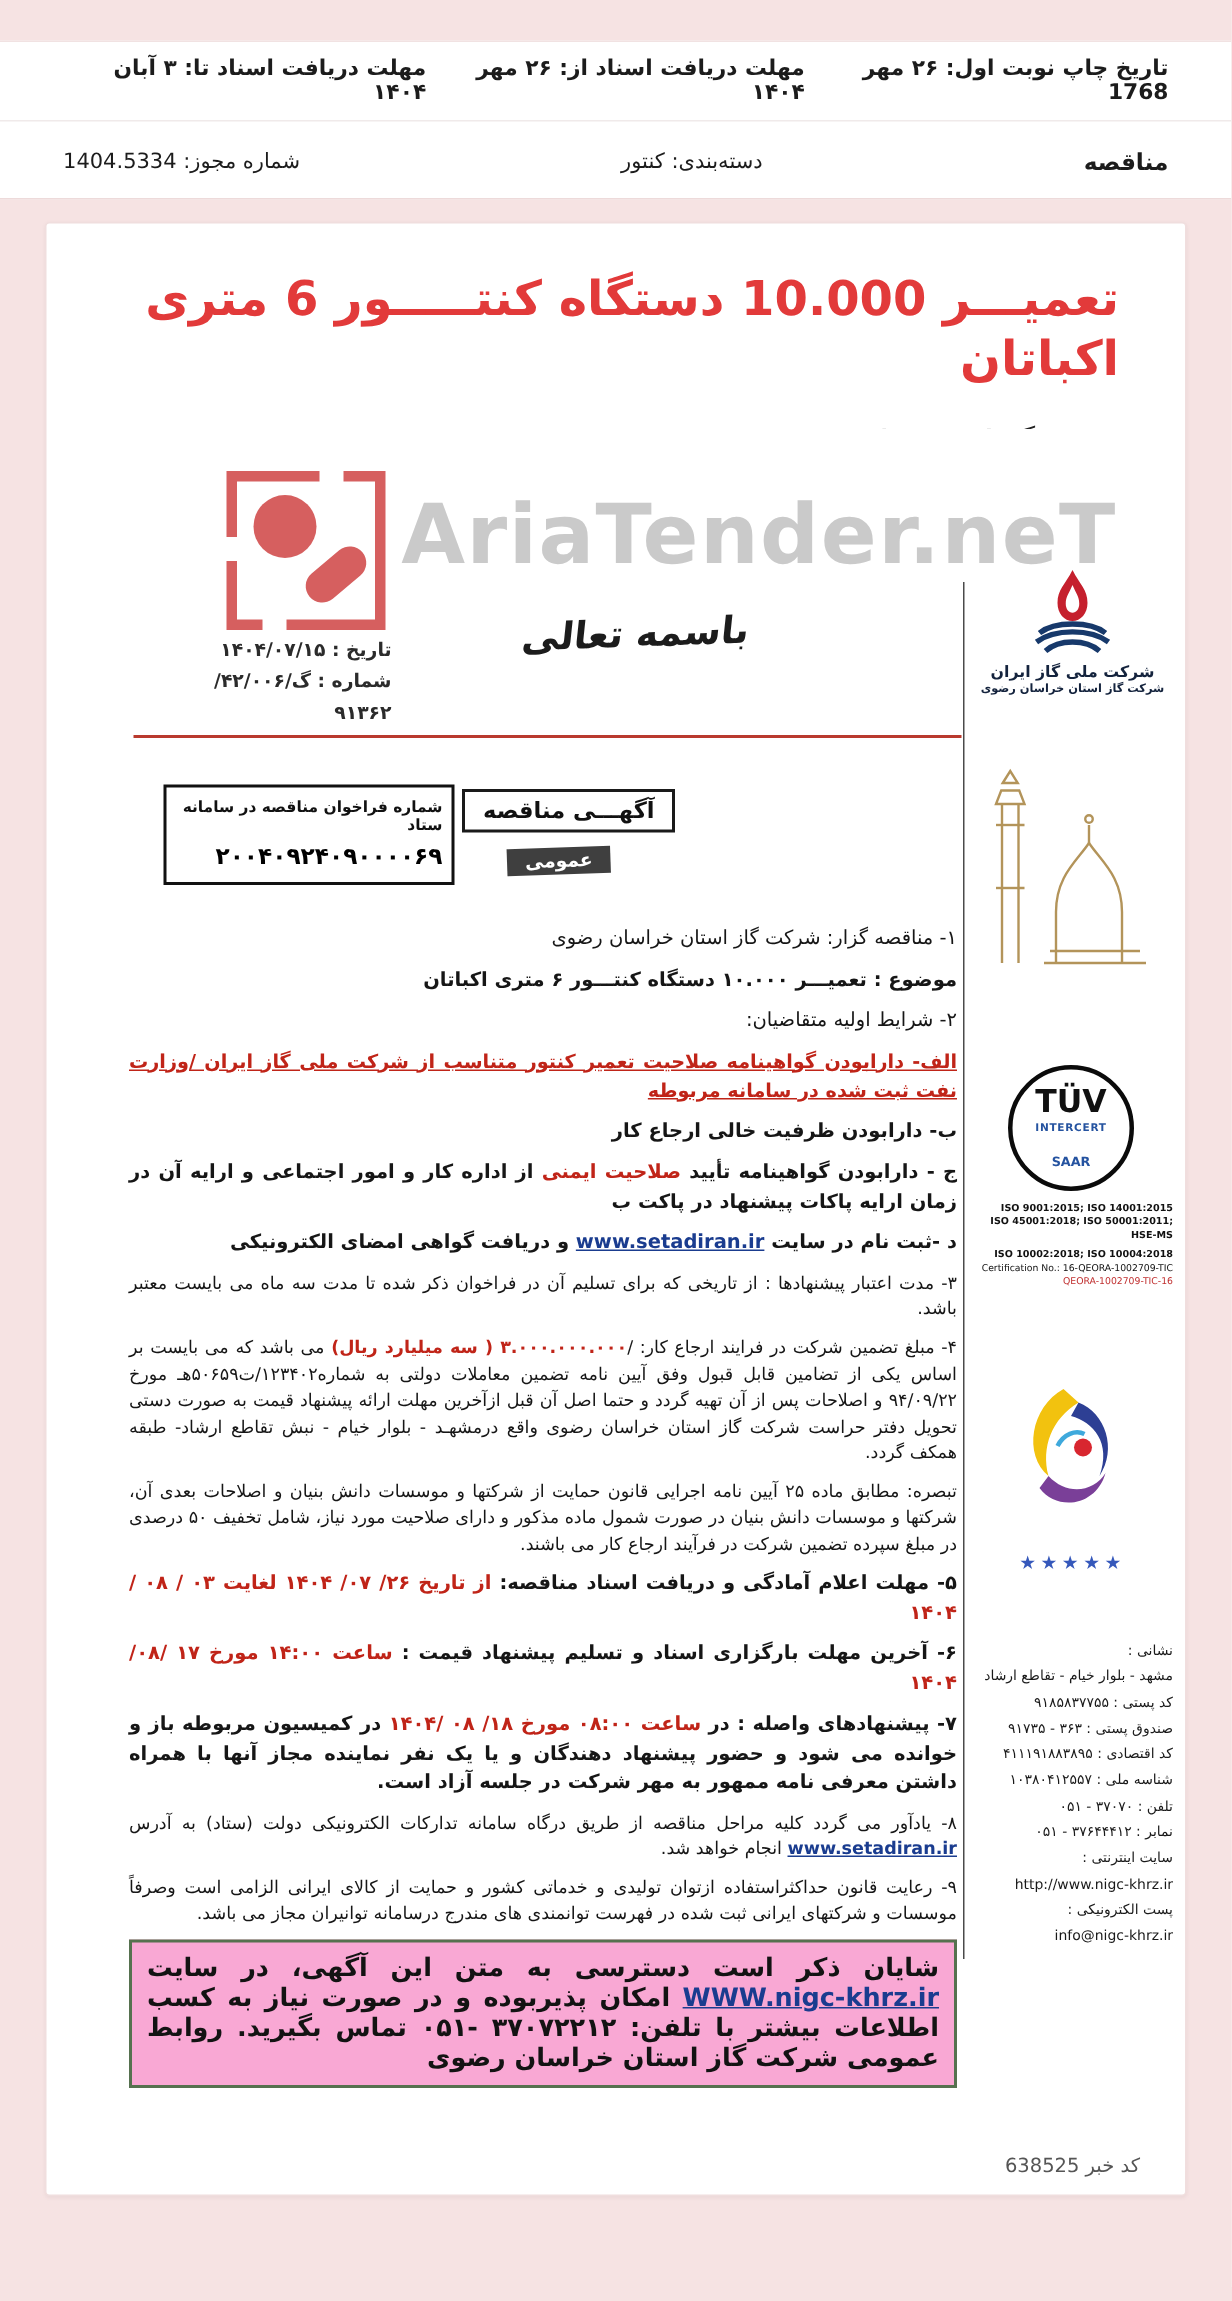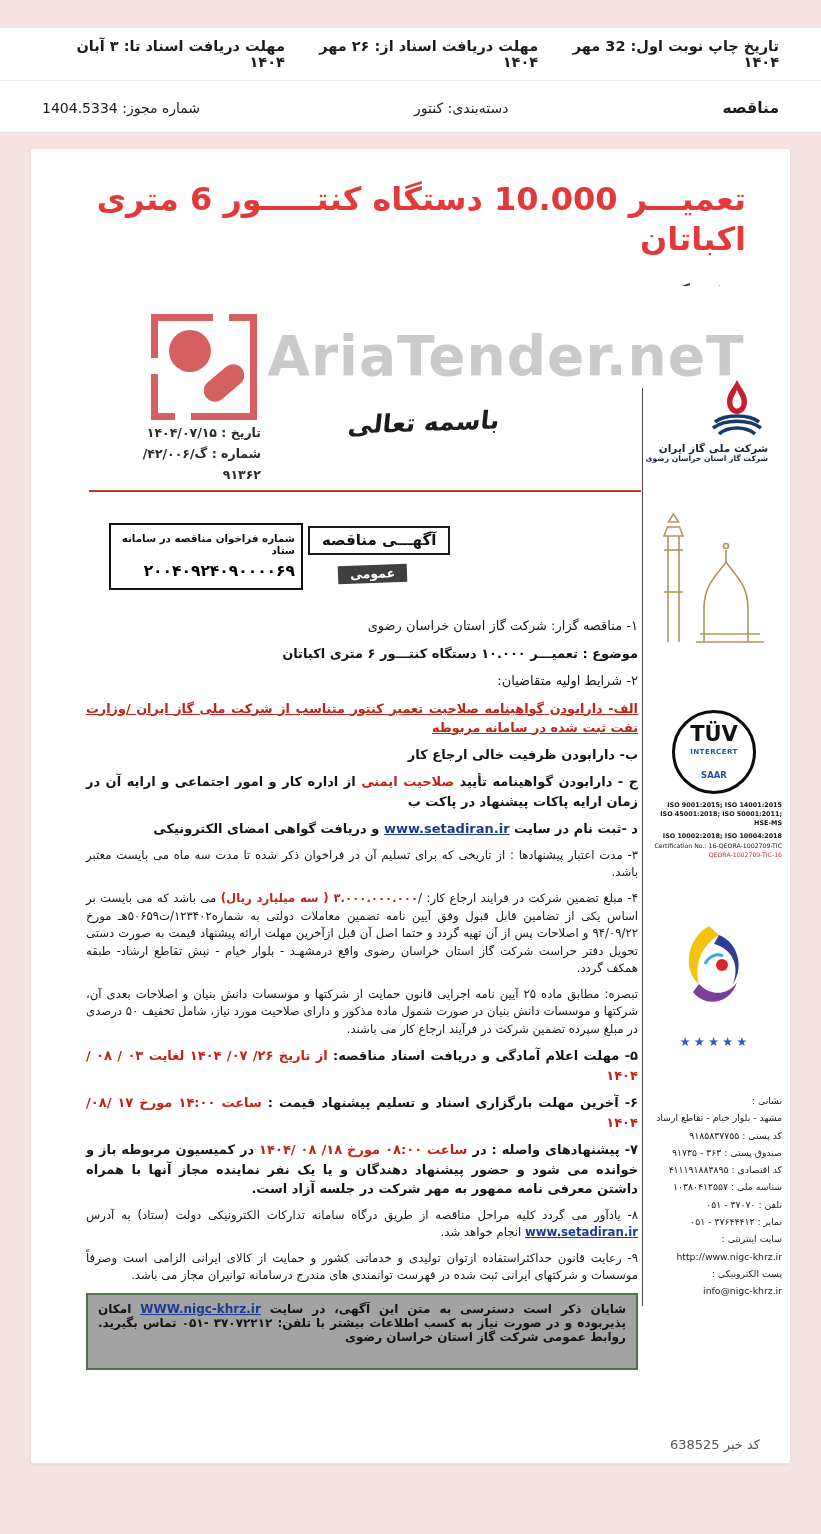--- a/index.html
+++ b/index.html
@@ -29,21 +29,21 @@
   .wm-gap { position:absolute; background:#ffffff; }
   .wm-ci { position:absolute; left:28px; top:44px; width:42px; height:42px; border-radius:50%; background:#cf4444; }
   .wm-bl { position:absolute; left:60px; top:86px; width:46px; height:22px; background:#cf4444; border-radius:12px; transform:rotate(-40deg); }
 
   .dateblock { position:absolute; left:25px; top:136px; width:150px; font-size:12.5px; font-weight:bold; color:#2b2b2b; line-height:21px; text-align:right; z-index:2; }
   .bismillah { position:absolute; left:262px; top:122px; font-size:25px; font-weight:bold; color:#1c1c1c; transform:rotate(-2deg) skewX(-8deg); z-index:2; }
   .redline { position:absolute; left:3px; top:204px; width:552px; height:2px; background:#b93a2e; z-index:2; }
   .vline { position:absolute; left:556px; top:102px; width:1px; height:918px; background:#4a4a4a; }
 
   
-  .nigc { position:absolute; left:548px; top:92px; width:134px; z-index:2; }
+  .nigc { position:absolute; left:562px; top:92px; width:134px; text-align:center; z-index:2; }
   .nigc .o1 { font-size:10.5px; font-weight:bold; color:#14233d; margin-top:2px; }
   .nigc .o2 { font-size:7.6px; font-weight:bold; color:#14233d; }
   .mosque { position:absolute; left:566px; top:226px; }
   .tuv { position:absolute; left:560px; top:424px; width:136px; text-align:right; }
   .tuv-circle { width:84px; height:84px; border:3.5px solid #0b0b0b; border-radius:50%; margin:0 auto; display:flex; flex-direction:column; align-items:center; justify-content:center; background:#fff; }
   .tuv-brand { font-size:21px; font-weight:bold; color:#111; line-height:1; }
   .tuv-l1 { font-size:7px; font-weight:bold; color:#2553a0; letter-spacing:.5px; margin-top:3px; }
   .tuv-l2 { font-size:8.5px; font-weight:bold; color:#2553a0; margin-top:14px; }
   .tuv-iso { font-size:6.4px; line-height:9px; font-weight:bold; color:#111; margin-top:7px; }
   .tuv-cert { font-size:6.2px; line-height:9px; color:#111; }
@@ -61,32 +61,32 @@
 
   
   .flow { position:absolute; left:0; top:330px; width:552px; z-index:2; }
   .p  { font-size:12.2px; line-height:1.5; margin-bottom:8px; color:#161616; text-align:justify; }
   .p.small { font-size:11.7px; }
   .b { font-weight:bold; }
   .sz13 { font-size:13px; }
   .red { color:#c02418; }
   .cond-a { color:#c02418; font-weight:bold; text-decoration:underline; font-size:12.8px; }
   .lnk { color:#1a3c8f; text-decoration:underline; font-weight:bold; }
-  .gbox { border:2px solid #56714f; background:#a3a3a3; padding:7px 10px 24px; font-size:12px; font-weight:bold; color:#131313; text-align:justify; margin-top:4px; }
+  .gbox { border:2px solid #56714f; background:#f9a8d4; padding:7px 10px 8px; font-size:17px; font-weight:bold; color:#131313; text-align:justify; margin-top:4px; }
 
   .newscode { position:absolute; top:1437px; right:61px; font-size:13px; color:#555; }
 </style>
 </head>
 <body>
 
 <div class="page">
 
   <div class="topbar">
     <div class="row row1">
-      <div>تاریخ چاپ نوبت اول: 32 مهر ۱۴۰۴</div>
+      <div>تاریخ چاپ نوبت اول: ۲۶ مهر 1768</div>
       <div>مهلت دریافت اسناد از: ۲۶ مهر ۱۴۰۴</div>
       <div>مهلت دریافت اسناد تا: ۳ آبان ۱۴۰۴</div>
     </div>
     <div class="row row2">
       <div class="tender-type">مناقصه</div>
       <div>دسته‌بندی: کنتور</div>
       <div>شماره مجوز: 1404.5334</div>
     </div>
   </div>
 

